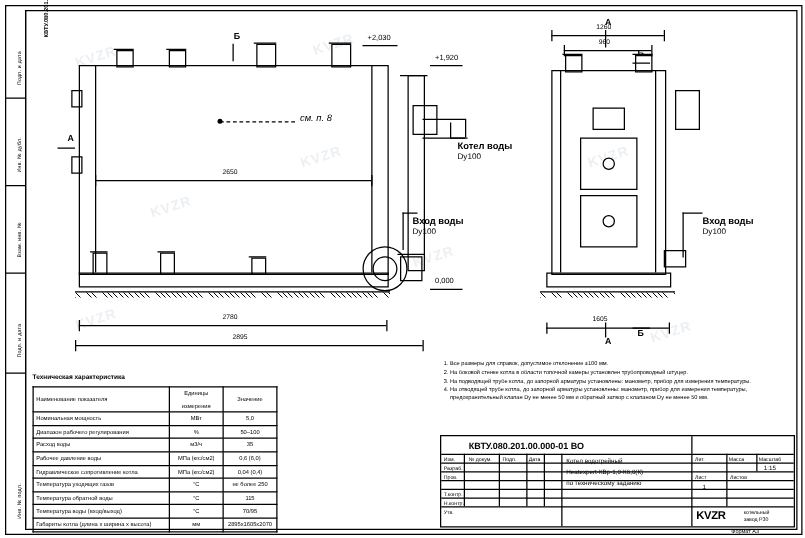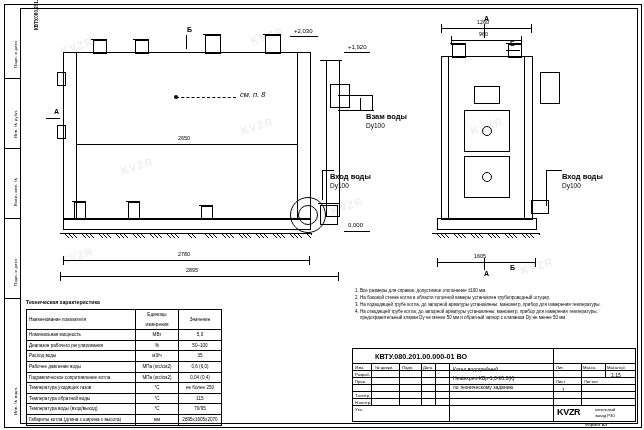--- a/index.html
+++ b/index.html
@@ -143,21 +143,21 @@
   <div class="ln h" style="left:63px;top:260px;width:246px;"></div>
   <div class="ln v" style="left:63px;top:256px;height:9px;"></div>
   <div class="ln v" style="left:309px;top:256px;height:9px;"></div>
   <div class="dimtxt" style="left:178px;top:251px;">2780</div>
 
   <div class="ln h" style="left:60px;top:276px;width:278px;"></div>
   <div class="ln v" style="left:60px;top:272px;height:9px;"></div>
   <div class="ln v" style="left:338px;top:272px;height:9px;"></div>
   <div class="dimtxt" style="left:186px;top:267px;">2895</div>
 
-  <div class="lbl-b" style="left:366px;top:112px;font-size:7.5px;">Взам воды</div>
+  <div class="lbl-b" style="left:366px;top:112px;font-size:7.5px;">Котел воды</div>
   <div class="lbl" style="left:366px;top:122px;font-size:6.5px;">Dу100</div>
   <div class="ln h" style="left:360px;top:110px;width:14px;"></div>
   <div class="ln v" style="left:360px;top:98px;height:13px;"></div>
 
   <div class="lbl-b" style="left:330px;top:172px;font-size:7.5px;">Вход воды</div>
   <div class="lbl" style="left:330px;top:182px;font-size:6.5px;">Dу100</div>
   <div class="ln h" style="left:322px;top:170px;width:12px;"></div>
   <div class="ln v" style="left:322px;top:170px;height:30px;"></div>
 
   <div class="lbl-b" style="left:484px;top:15px;">А</div>

